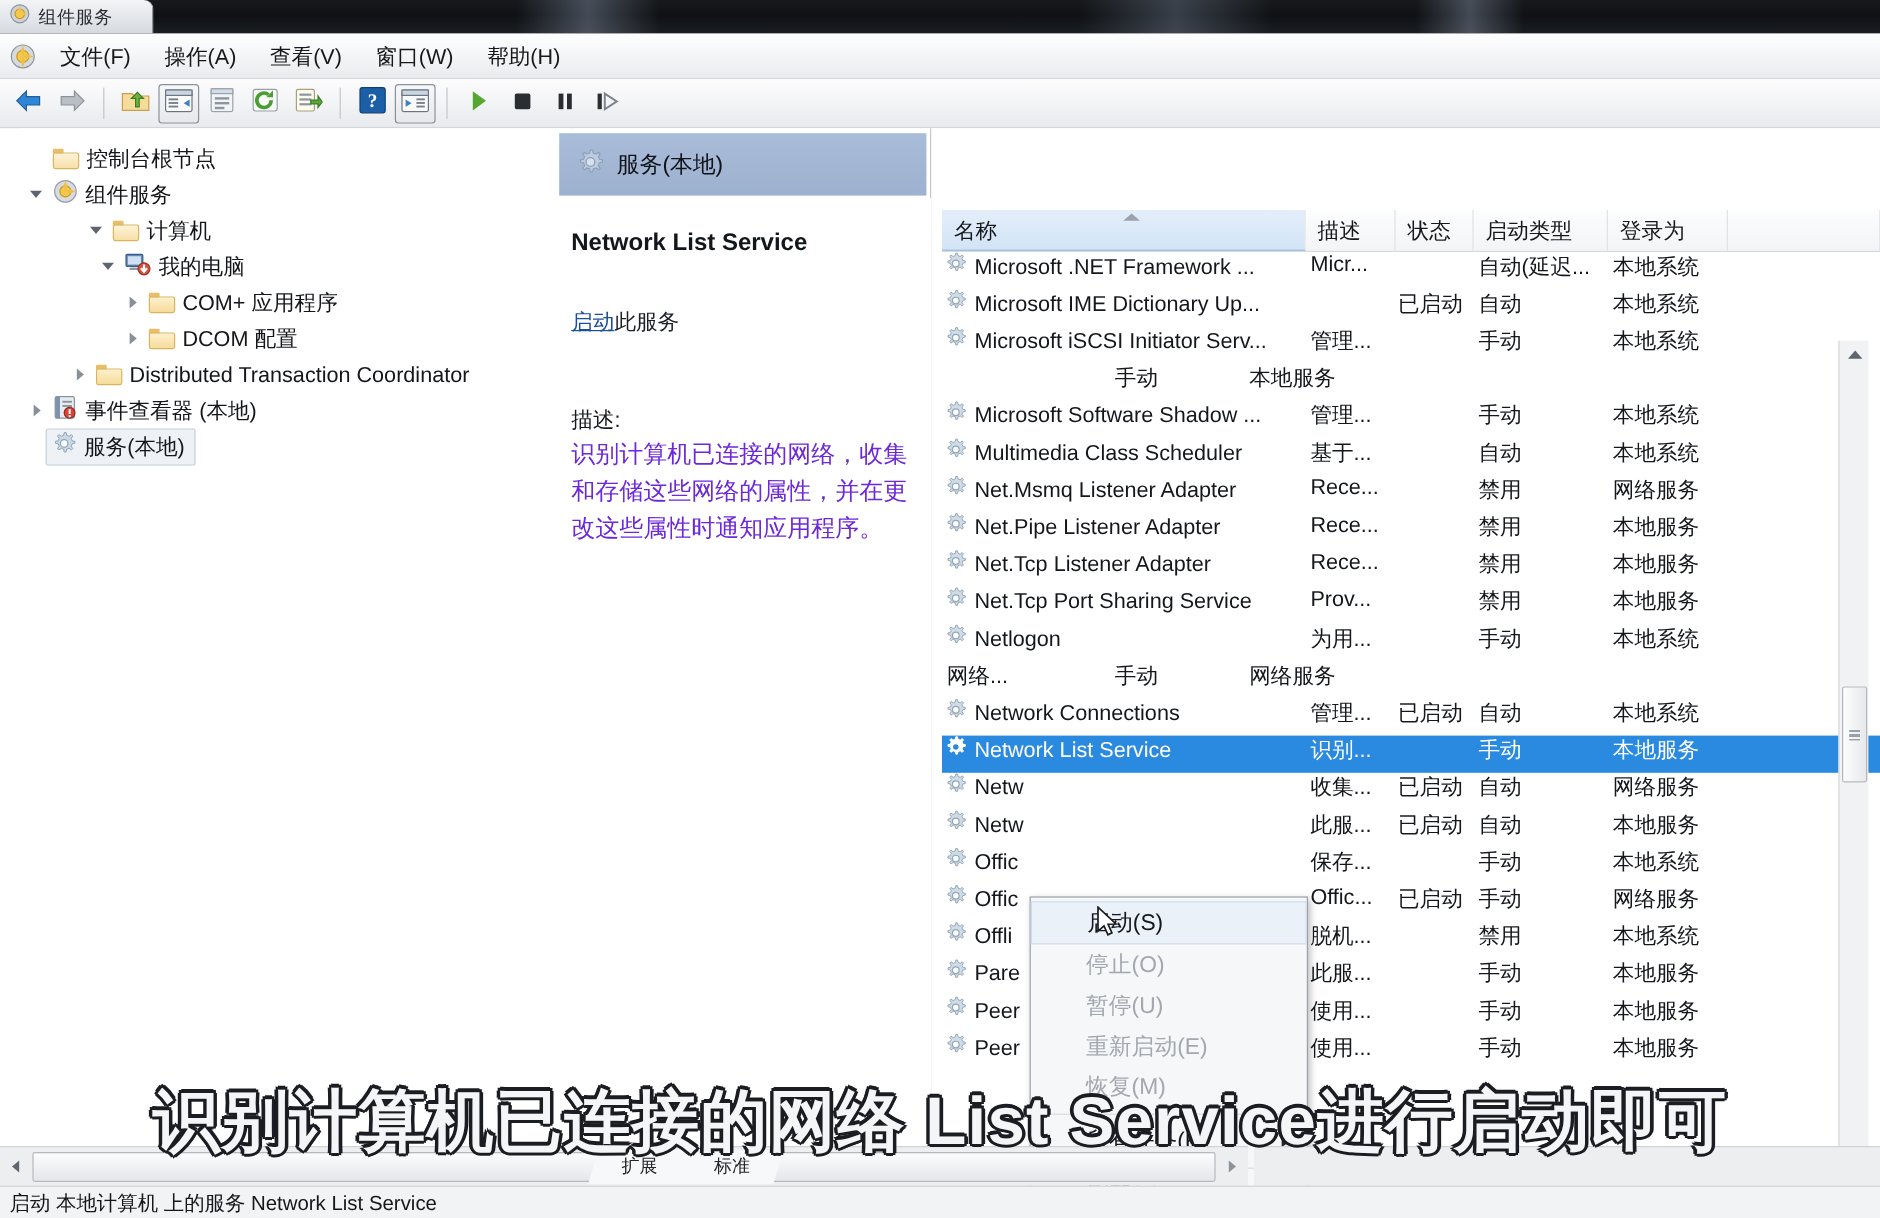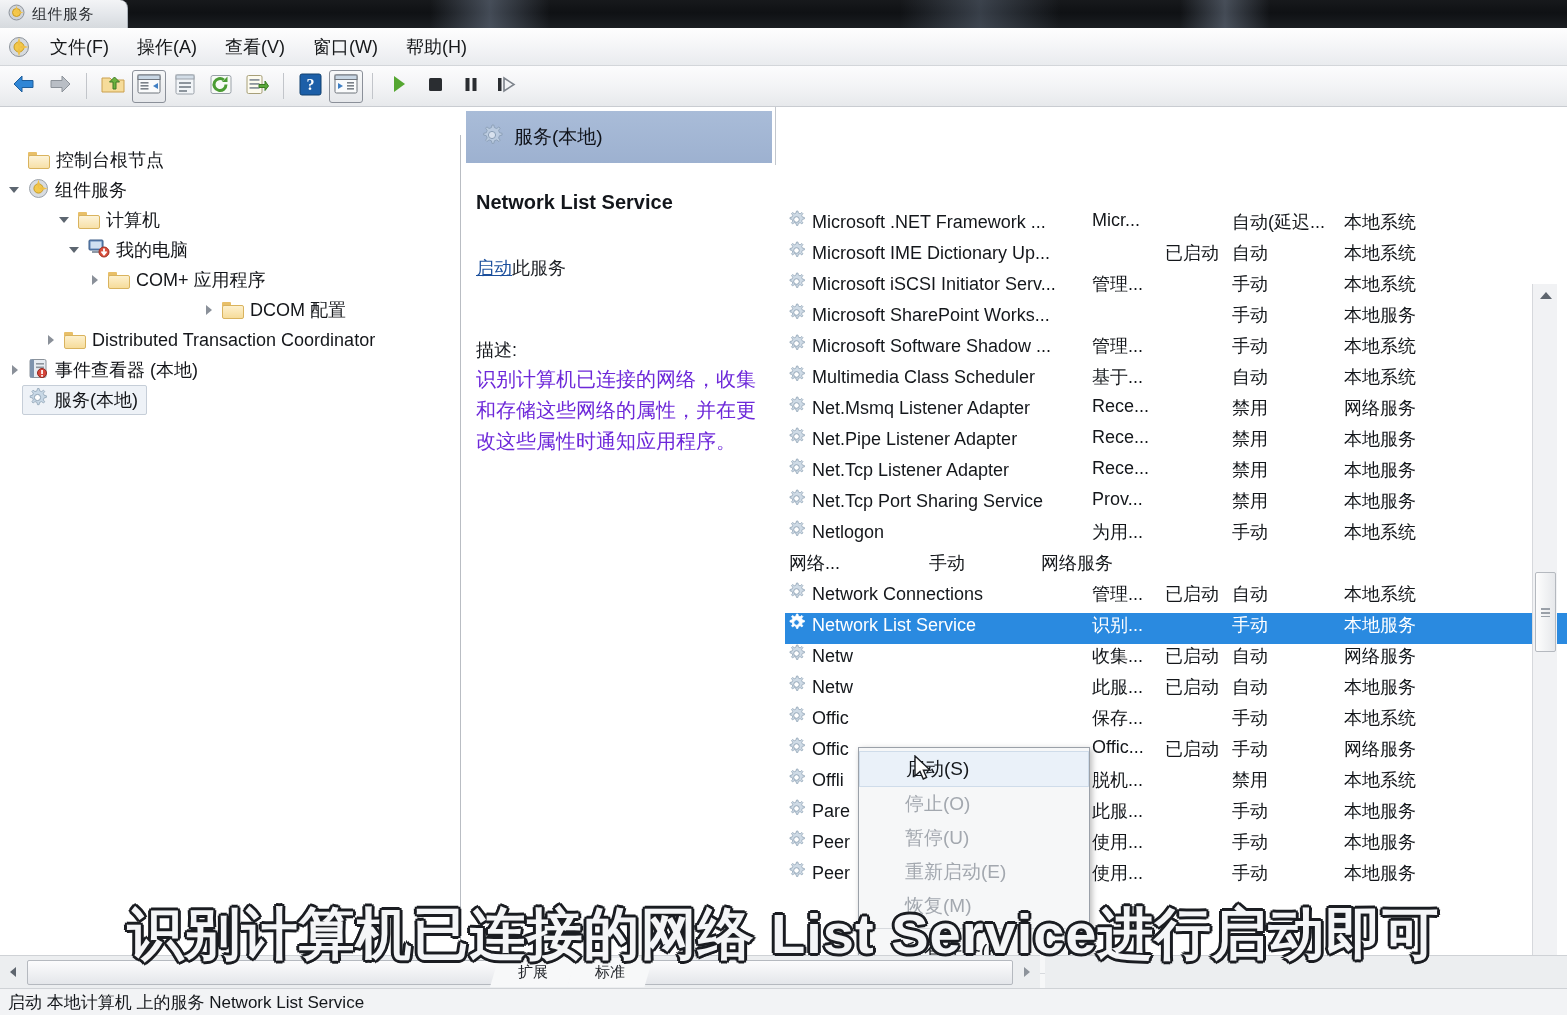--- a/index.html
+++ b/index.html
@@ -59,23 +59,23 @@
   .tsep { width:1px; height:26px; background:#c2c5ca; margin:0 7px; }
 
   
   #main {
     position:absolute; left:0; top:107px; width:1567px; height:855px;
     background:#ffffff;
   }
 
   
   #tree-pane {
-    position:absolute; left:0; top:0; width:461px; height:842px;
+    position:absolute; left:16px; top:0; width:461px; height:842px;
     background:#ffffff; border-right:1px solid #b9bdc3;
-    padding-top:10px; overflow:hidden;margin-top:28px;
+    padding-top:10px; overflow:hidden;
   }
   .tnode { display:flex; align-items:center; height:30px; gap:6px; white-space:nowrap; }
   .tnode .lbl { font-size:18px; color:#14161a; }
   .tnode.sel .lbl { color:#14161a; }
   .tnode.sel .selbox { background:#eef2f7; border:1px solid #c6ced8; border-radius:2px; padding:1px 8px 2px 4px; display:flex; align-items:center; gap:6px;}
   .arrow-c, .arrow-e { width:14px; height:14px; flex:0 0 14px; position:relative; }
   .arrow-c::before { content:""; position:absolute; left:4px; top:2px;
      border-left:6px solid #8a9099; border-top:5px solid transparent; border-bottom:5px solid transparent; }
   .arrow-e::before { content:""; position:absolute; left:1px; top:4px;
      border-top:6px solid #5d6670; border-left:5px solid transparent; border-right:5px solid transparent; }
@@ -412,21 +412,21 @@
 
     <div class="tnode" style="padding-left:88px;">
       <span class="arrow-c"></span>
       <span class="folder">
           <span class="tabf"></span>
           <span class="body"></span>
         </span>
       <span class="lbl">COM+ 应用程序</span>
     </div>
 
-    <div class="tnode" style="padding-left:88px;justify-content:center;">
+    <div class="tnode" style="padding-left:88px;">
       <span class="arrow-c"></span>
       <span class="folder">
           <span class="tabf"></span>
           <span class="body"></span>
         </span>
       <span class="lbl">DCOM 配置</span>
     </div>
 
     <div class="tnode" style="padding-left:44px;">
       <span class="arrow-c"></span>
@@ -481,20 +481,39 @@
       <div id="svc-action">
         <span class="lnk">启动</span><span>此服务</span>
       </div>
       <div id="desc-label">描述:</div>
       <div id="desc-text">识别计算机已连接的网络，收集和存储这些网络的属性，并在更改这些属性时通知应用程序。</div>
     </div>
   </div>
 
   <div id="list-pane">
 
+    <div id="list-header">
+      <div class="hcell active" style="width:303px;">
+        <span class="sortmark"></span>
+        <span>名称</span>
+      </div>
+      <div class="hcell" style="width:75px;">
+        <span>描述</span>
+      </div>
+      <div class="hcell" style="width:65px;">
+        <span>状态</span>
+      </div>
+      <div class="hcell" style="width:112px;">
+        <span>启动类型</span>
+      </div>
+      <div class="hcell" style="width:100px;">
+        <span>登录为</span>
+      </div>
+      <div class="hcell" style="width:127px;"></div>
+    </div>
 
     <div id="rows">
         <div class="row">
           <div class="c-name">
             <span><svg width="19" height="19" viewBox="0 0 19 19">
       <path d="M9.5 1 l1.4 0 l.45 2.05 l1.8 .72 l1.7-1.25 l1.05 1.05 l-1.25 1.7 l.72 1.8 l2.05 .45 l0 1.4 l-2.05 .45 l-.72 1.8 l1.25 1.7 l-1.05 1.05 l-1.7-1.25 l-1.8 .72 l-.45 2.05 l-1.4 0 l-.45-2.05 l-1.8-.72 l-1.7 1.25 l-1.05-1.05 l1.25-1.7 l-.72-1.8 l-2.05-.45 l0-1.4 l2.05-.45 l.72-1.8 l-1.25-1.7 l1.05-1.05 l1.7 1.25 l1.8-.72 Z" fill="#cfdbe6" stroke="#93a6b8" stroke-width="0.8"></path>
       <circle cx="9.5" cy="9.5" r="2.8" fill="#ffffff" stroke="#93a6b8"></circle>
     </svg></span>
             <span>Microsoft .NET Framework ...</span>
           </div>
@@ -523,27 +542,20 @@
       <circle cx="9.5" cy="9.5" r="2.8" fill="#ffffff" stroke="#93a6b8"></circle>
     </svg></span>
             <span>Microsoft iSCSI Initiator Serv...</span>
           </div>
           <div class="c-desc">管理...</div>
           <div class="c-state"></div>
           <div class="c-start">手动</div>
           <div class="c-logon">本地系统</div>
         </div>
         <div class="row">
-          <div class="c-name">
-            <span><svg width="19" height="19" viewBox="0 0 19 19">
-      <path d="M9.5 1 l1.4 0 l.45 2.05 l1.8 .72 l1.7-1.25 l1.05 1.05 l-1.25 1.7 l.72 1.8 l2.05 .45 l0 1.4 l-2.05 .45 l-.72 1.8 l1.25 1.7 l-1.05 1.05 l-1.7-1.25 l-1.8 .72 l-.45 2.05 l-1.4 0 l-.45-2.05 l-1.8-.72 l-1.7 1.25 l-1.05-1.05 l1.25-1.7 l-.72-1.8 l-2.05-.45 l0-1.4 l2.05-.45 l.72-1.8 l-1.25-1.7 l1.05-1.05 l1.7 1.25 l1.8-.72 Z" fill="#cfdbe6" stroke="#93a6b8" stroke-width="0.8"></path>
-      <circle cx="9.5" cy="9.5" r="2.8" fill="#ffffff" stroke="#93a6b8"></circle>
-    </svg></span>
-            <span>Microsoft SharePoint Works...</span>
-          </div>
           <div class="c-desc"></div>
           <div class="c-state"></div>
           <div class="c-start">手动</div>
           <div class="c-logon">本地服务</div>
         </div>
         <div class="row">
           <div class="c-name">
             <span><svg width="19" height="19" viewBox="0 0 19 19">
       <path d="M9.5 1 l1.4 0 l.45 2.05 l1.8 .72 l1.7-1.25 l1.05 1.05 l-1.25 1.7 l.72 1.8 l2.05 .45 l0 1.4 l-2.05 .45 l-.72 1.8 l1.25 1.7 l-1.05 1.05 l-1.7-1.25 l-1.8 .72 l-.45 2.05 l-1.4 0 l-.45-2.05 l-1.8-.72 l-1.7 1.25 l-1.05-1.05 l1.25-1.7 l-.72-1.8 l-2.05-.45 l0-1.4 l2.05-.45 l.72-1.8 l-1.25-1.7 l1.05-1.05 l1.7 1.25 l1.8-.72 Z" fill="#cfdbe6" stroke="#93a6b8" stroke-width="0.8"></path>
       <circle cx="9.5" cy="9.5" r="2.8" fill="#ffffff" stroke="#93a6b8"></circle>

